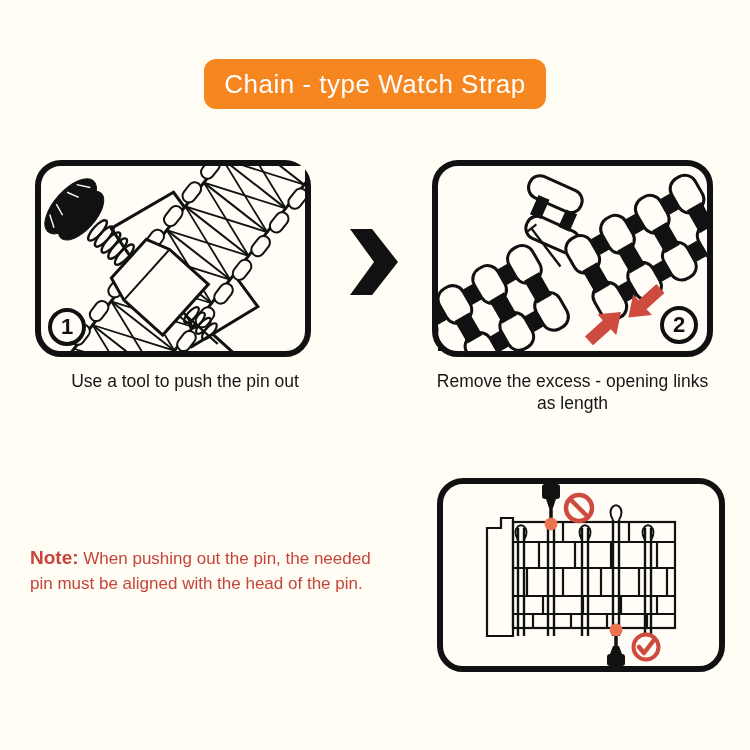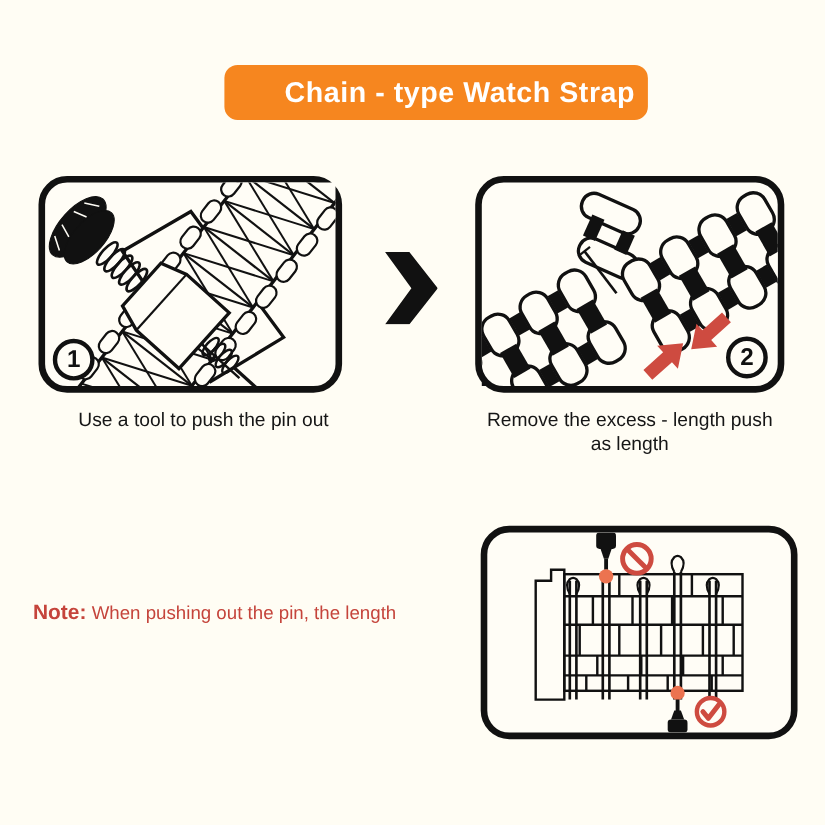--- a/index.html
+++ b/index.html
@@ -6,21 +6,21 @@
   .stage {
     position:relative; width:750px; height:750px;
     background:#FFFDF4; overflow:hidden;
     font-family:"Liberation Sans","DejaVu Sans",sans-serif;
     color:#161616;
   }
   .banner {
     position:absolute; left:204px; top:59px; width:342px; height:50px;
     background:#F6861F; border-radius:12px;
     display:flex; align-items:center; justify-content:center;
-    color:#FFFFFF; font-size:26px; font-weight:700; letter-spacing:0.5px;padding-left:43px;
+    color:#FFFFFF; font-size:26px; font-weight:400; letter-spacing:0.5px;
   }
   .panel {
     position:absolute; background:#FFFDF6;
     border:6px solid #111111; border-radius:26px;
     box-sizing:border-box;
   }
   .panel1 { left:35px; top:160px; width:276px; height:197px; }
   .panel2 { left:432px; top:160px; width:281px; height:197px; }
   .panel3 { left:437px; top:478px; width:288px; height:194px; }
   .panel svg { position:absolute; left:0; top:0; width:100%; height:100%; }
@@ -164,28 +164,28 @@
     </svg>
     <div class="badge badge2">
       <span>2</span>
     </div>
   </div>
 
   <div class="caption caption1">
     <span>Use a tool to push the pin out</span>
   </div>
   <div class="caption caption2">
-    <span>Remove the excess - length push</span><br>
+    <span>Remove the excess - opening links</span><br>
     <span>as length</span>
   </div>
 
   <div class="note">
     <b>Note:</b>
-    <span>When pushing out the pin, the length</span><br>
-    <br>
+    <span>When pushing out the pin, the needed</span><br>
+    <span>pin must be aligned with the head of the pin.</span><br>
   </div>
 
   <div class="panel panel3">
     <svg viewBox="0 0 276 182">
       <defs>
         <path id="pinhead" d="M-3,14 C-6.5,8 -6.5,4 -3,0.5 Q0,-2 3,0.5 C6.5,4 6.5,8 3,14" fill="none"></path>
       </defs>
 
       <g stroke="#111" fill="none" stroke-width="2.2">
         <path d="M58,34 L70,34 L70,152 L44,152 L44,44 L58,44 Z"></path>

